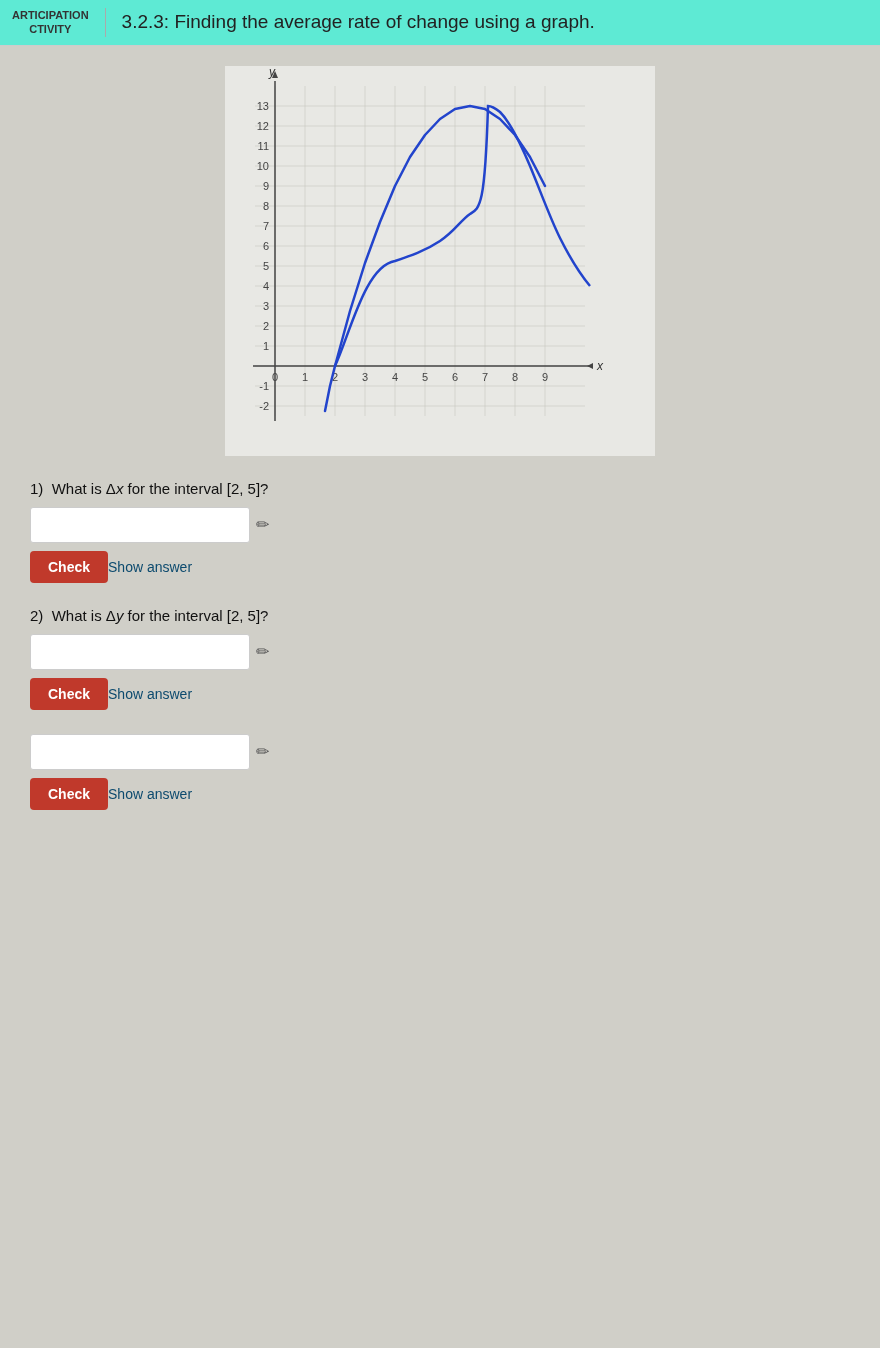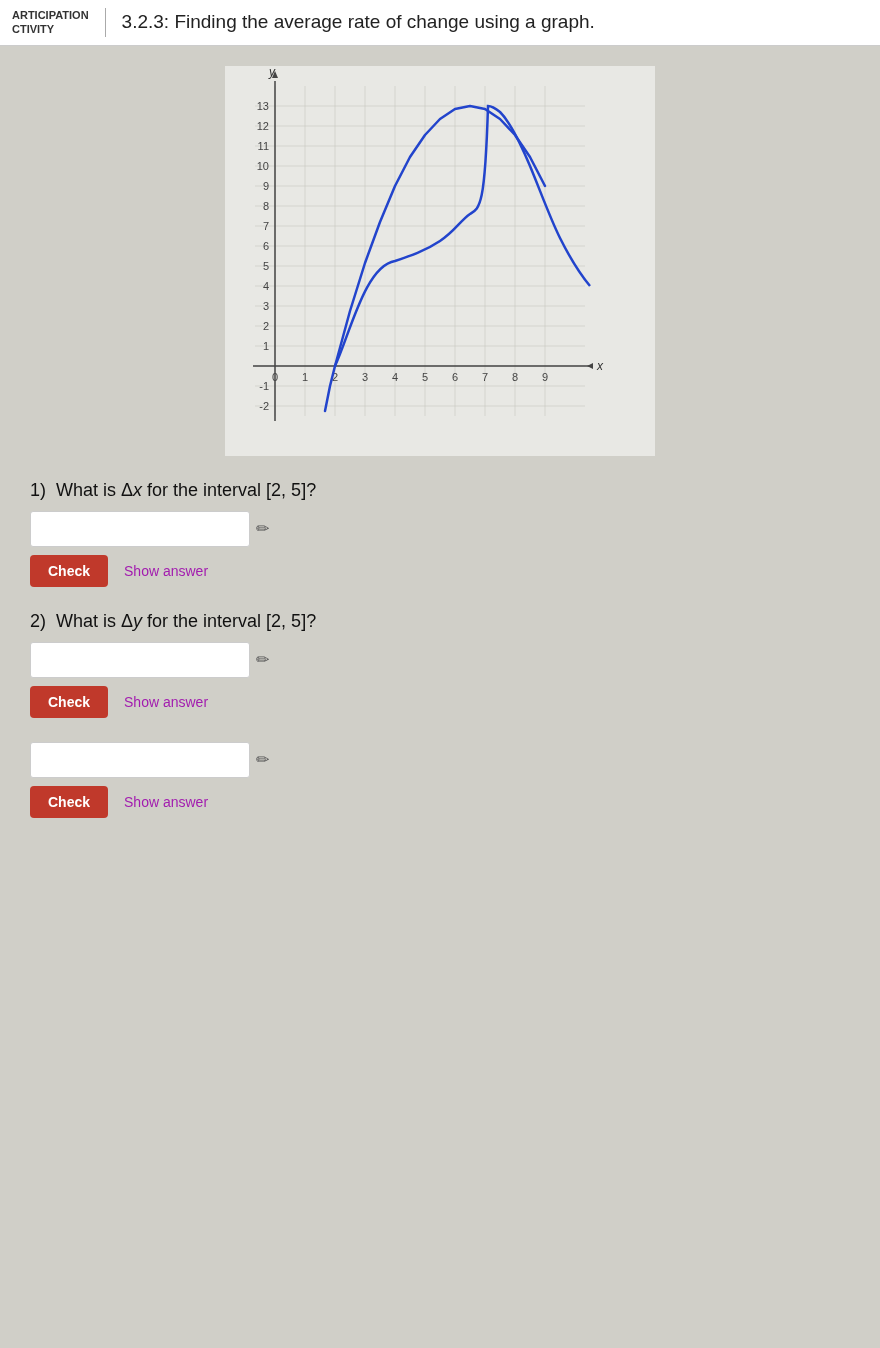--- a/index.html
+++ b/index.html
@@ -6,24 +6,25 @@
     body {
       font-family: Arial, sans-serif;
       background: #d0cfc8;
       width: 880px;
       min-height: 1348px;
     }
 
     .header {
       display: flex;
       align-items: stretch;
-      background: #ffffff;
+      background: #5eead4;
       border-bottom: 1px solid #ccc;
       padding: 8px 12px;
       gap: 12px;
+      text-align: center;
     }
 
     .header-label {
       font-size: 11px;
       font-weight: bold;
       color: #333;
       line-height: 1.3;
     }
 
     .header-divider {
@@ -47,21 +48,21 @@
       display: flex;
       justify-content: center;
       margin-bottom: 24px;
     }
 
     .question-block {
       margin-bottom: 24px;
     }
 
     .question-text {
-      font-size: 18px;
+      font-size: 15px;
       color: #111;
       margin-bottom: 10px;
     }
 
     .input-row {
       display: flex;
       align-items: center;
       margin-bottom: 8px;
     }
 
@@ -77,36 +78,35 @@
 
     .pencil-icon-wrap {
       margin-left: 6px;
       color: #555;
       font-size: 16px;
     }
 
     .button-row {
       display: flex;
       align-items: center;
-      gap: 16px;
     }
 
     .check-button {
       background: #c0392b;
       color: white;
       border: none;
       padding: 8px 18px;
       font-size: 14px;
       font-weight: bold;
       border-radius: 4px;
       cursor: pointer;
     }
 
     .show-answer-link {
-      color: #a21caf;
+      color: #0c4a6e;
       font-size: 14px;
       cursor: pointer;
       text-decoration: none;
       background: none;
       border: none;
     }
 
     
     .graph-svg {
       display: block;

